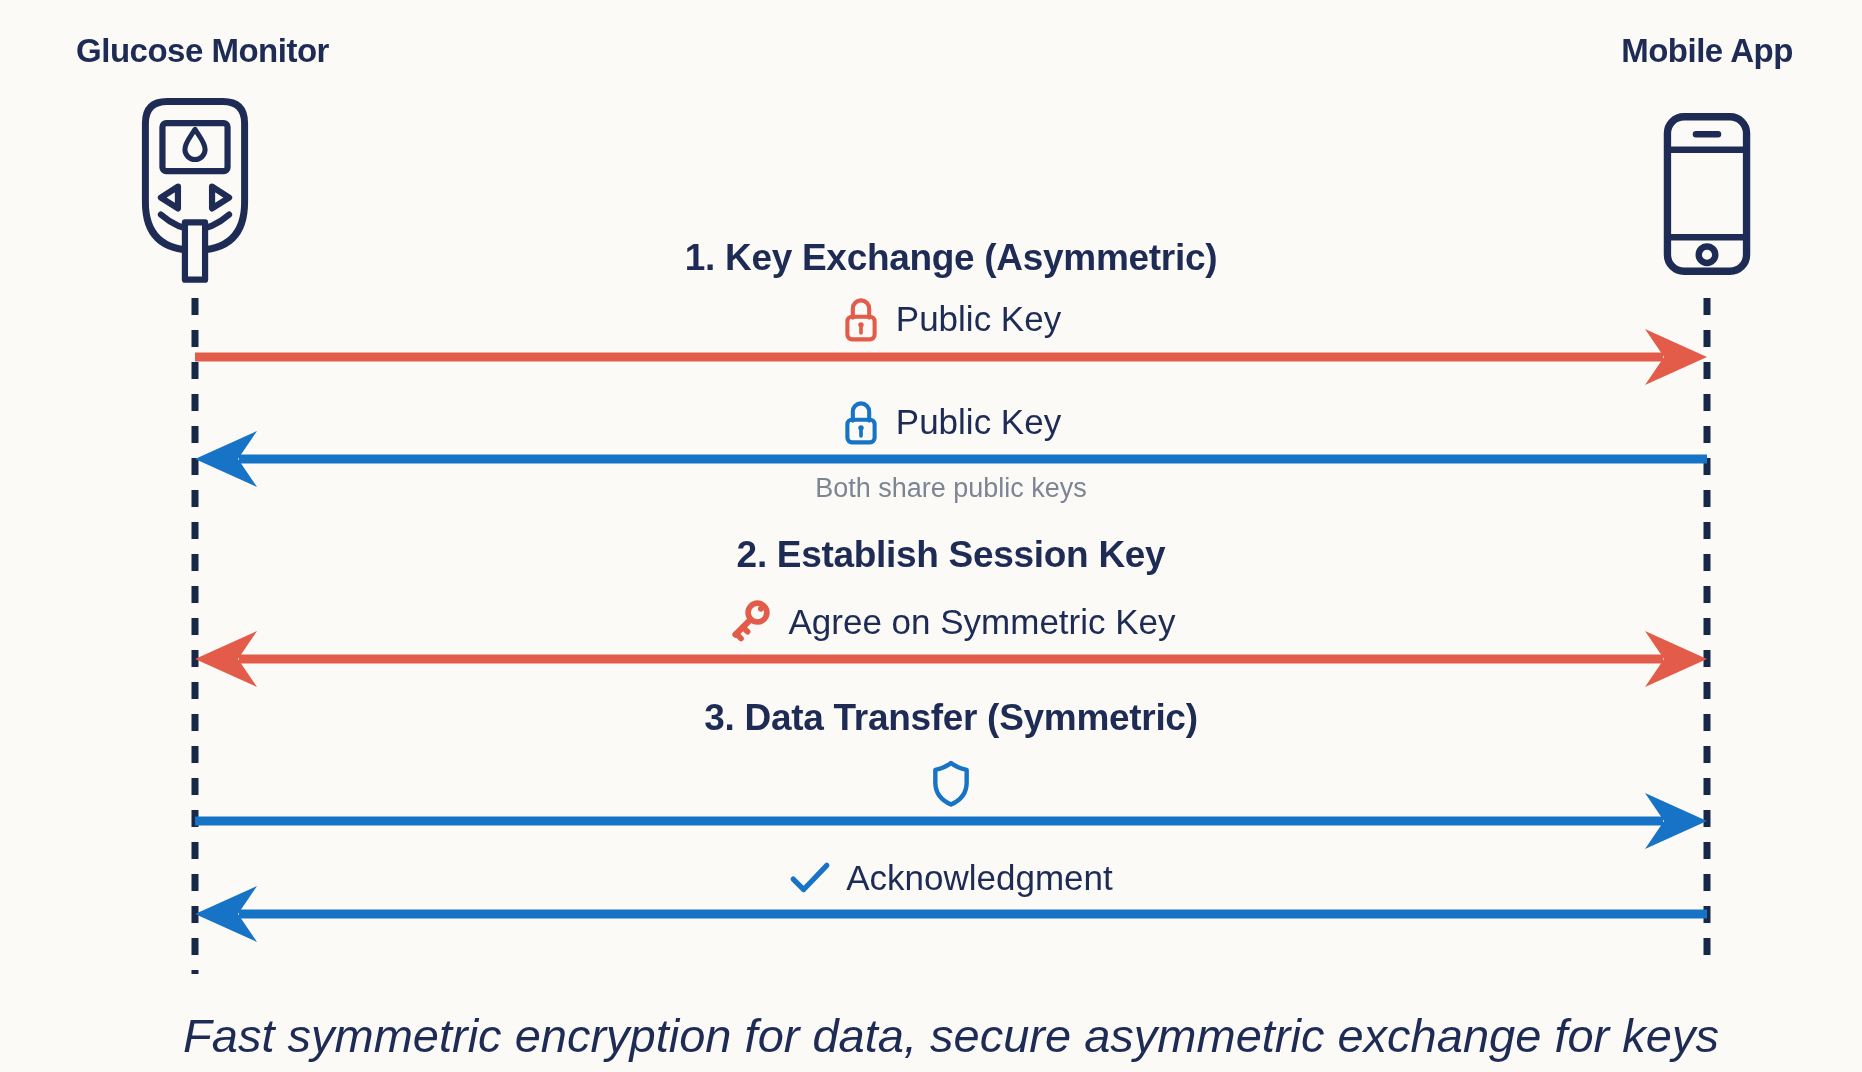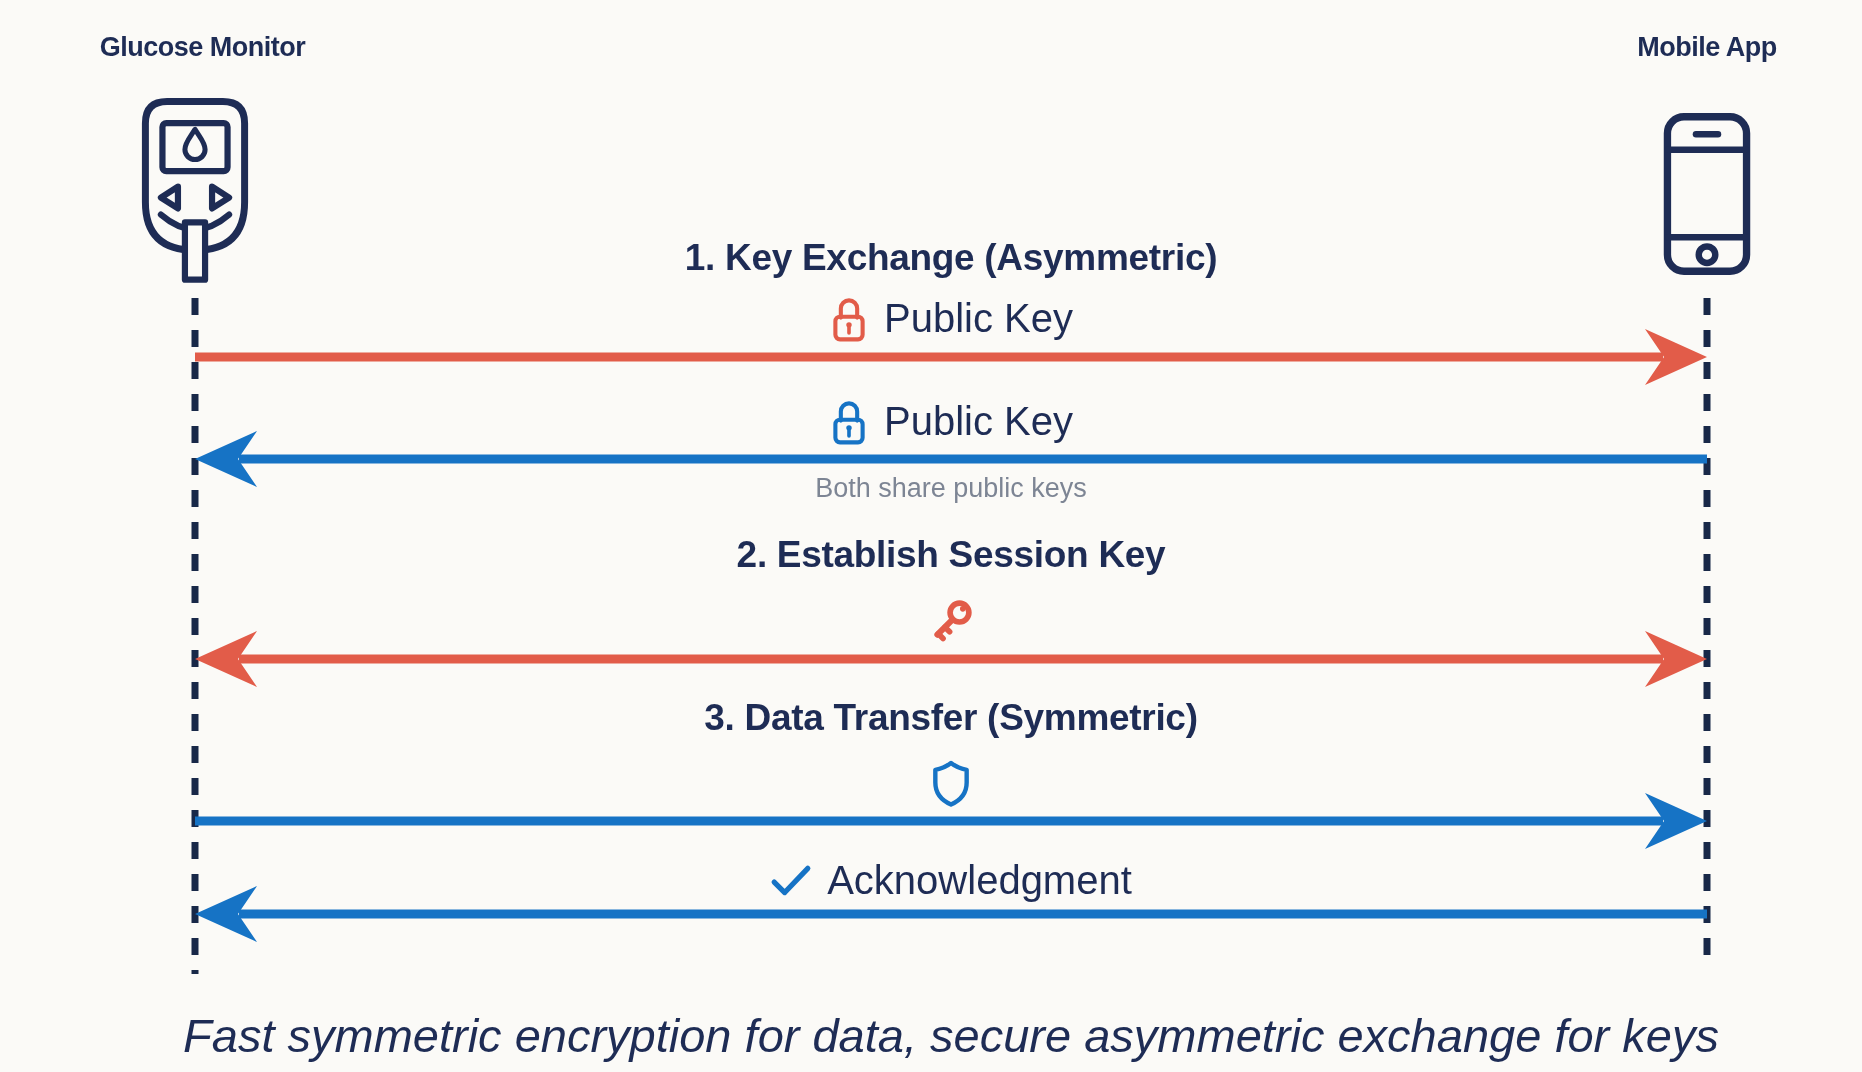--- a/index.html
+++ b/index.html
@@ -1,34 +1,34 @@
 <!DOCTYPE html>
 <html><head>
 <meta charset="utf-8">
 <style>
   html,body{margin:0;padding:0;background:#fbfaf7;}
   #stage{
     position:relative;width:1862px;height:1072px;background:#fbfaf7;
     font-family:"Liberation Sans", sans-serif;color:#1e2c55;overflow:hidden;
   }
   .actor-title{
-    position:absolute;font-weight:bold;font-size:27px;letter-spacing:-0.5px;
+    position:absolute;font-weight:bold;font-size:33px;letter-spacing:-0.5px;
     text-align:center;color:#1e2c55;
   }
   .actor-icon{position:absolute;}
   .lifeline{position:absolute;}
   .section-title{
     position:absolute;left:20px;width:1862px;text-align:center;
     font-weight:bold;font-size:37px;color:#1e2c55;letter-spacing:-0.3px;
   }
   .msg-row{
     position:absolute;left:0;width:1902px;display:flex;align-items:center;
     justify-content:center;gap:15px;
   }
-  .msg-label{font-size:40px;color:#1e2c55;}
+  .msg-label{font-size:35px;color:#1e2c55;}
   .msg-note{
     position:absolute;left:20px;width:1862px;text-align:center;
     font-size:27px;color:#7d8594;
   }
   .arrow{position:absolute;left:195px;top:0;}
   .caption{
     position:absolute;left:40px;width:1822px;text-align:center;
     font-size:47px;font-style:italic;color:#1e2c55;
   }
   svg{display:block;}
@@ -121,20 +121,21 @@
   <div class="msg-row" style="top:598px;">
     <span>
       <svg width="47" height="47" viewBox="0 0 50 50" fill="none" stroke="#e25c49" stroke-width="6" stroke-linecap="round">
         <circle cx="33.5" cy="15.5" r="10"></circle>
         <circle cx="37" cy="11.5" r="3" fill="#e25c49" stroke="none"></circle>
         <line x1="26" y1="23" x2="10" y2="39" stroke-width="6.5"></line>
         <line x1="11" y1="38" x2="16" y2="43" stroke-width="6"></line>
         <line x1="18" y1="31" x2="23" y2="36" stroke-width="6"></line>
       </svg>
     </span>
+    <span class="msg-label">Agree on Symmetric Key</span>
   </div>
 
   <div class="arrow" style="top:629px;">
     <svg width="1512" height="60">
       <line x1="44" y1="30" x2="1468" y2="30" stroke="#e25c49" stroke-width="9"></line>
       <polygon points="0,30 62,2 43,30 62,58" fill="#e25c49"></polygon>
       <polygon points="1512,30 1450,2 1469,30 1450,58" fill="#e25c49"></polygon>
     </svg>
   </div>
 

